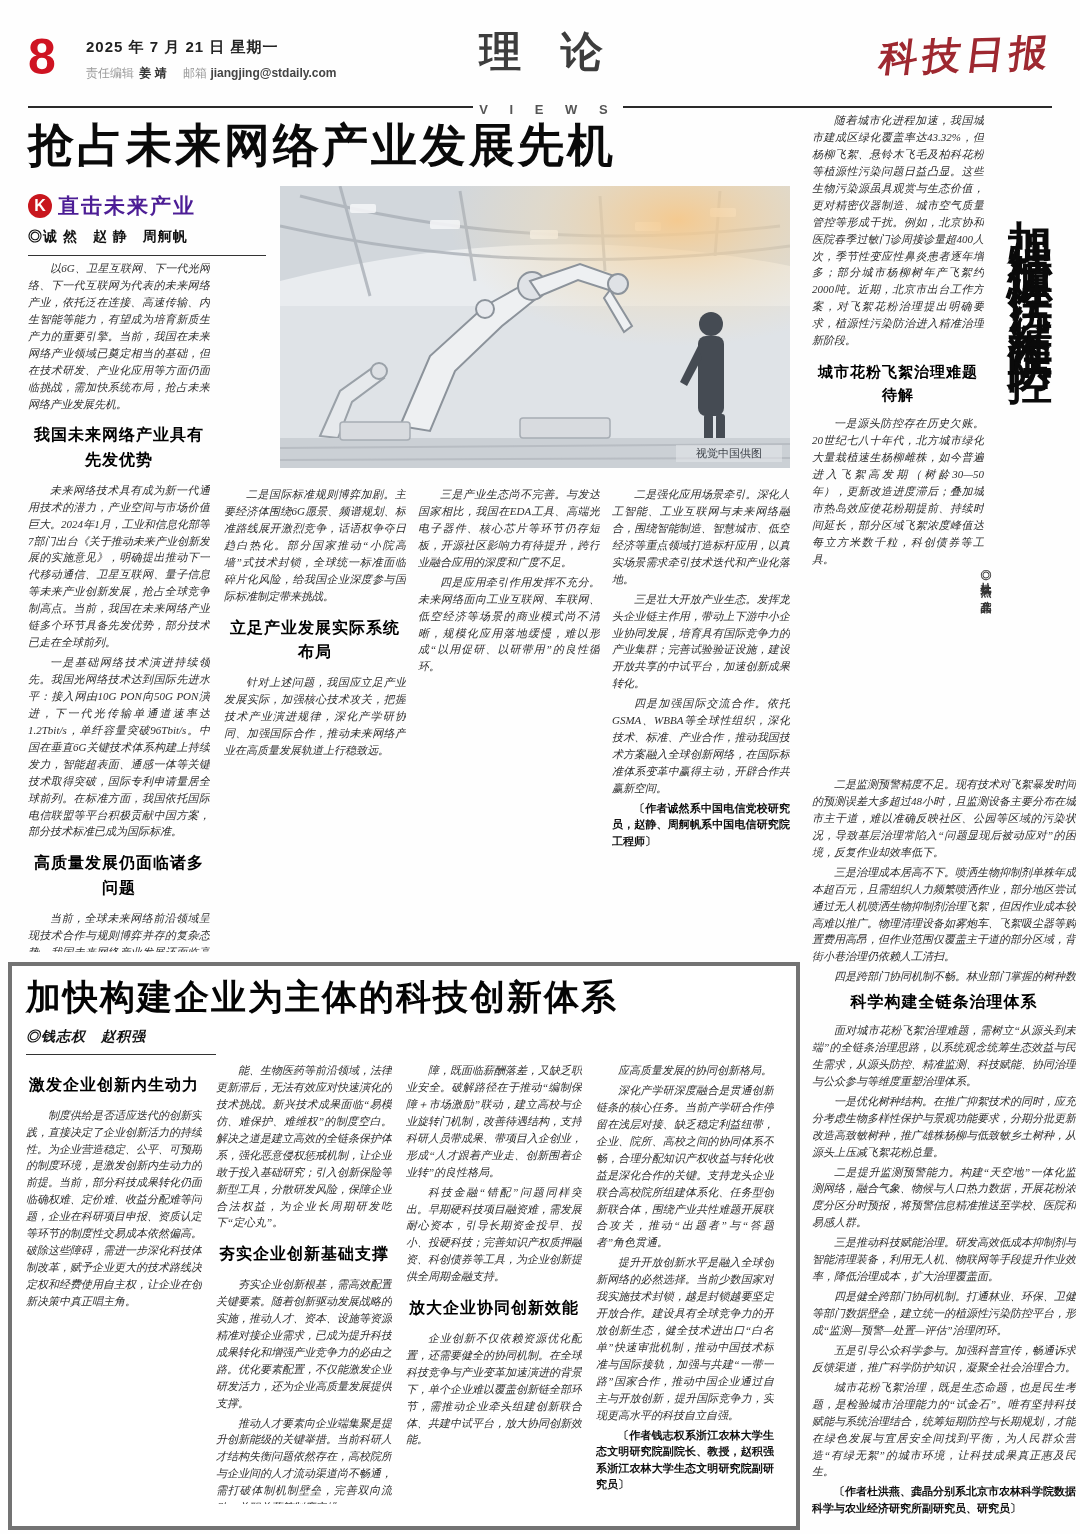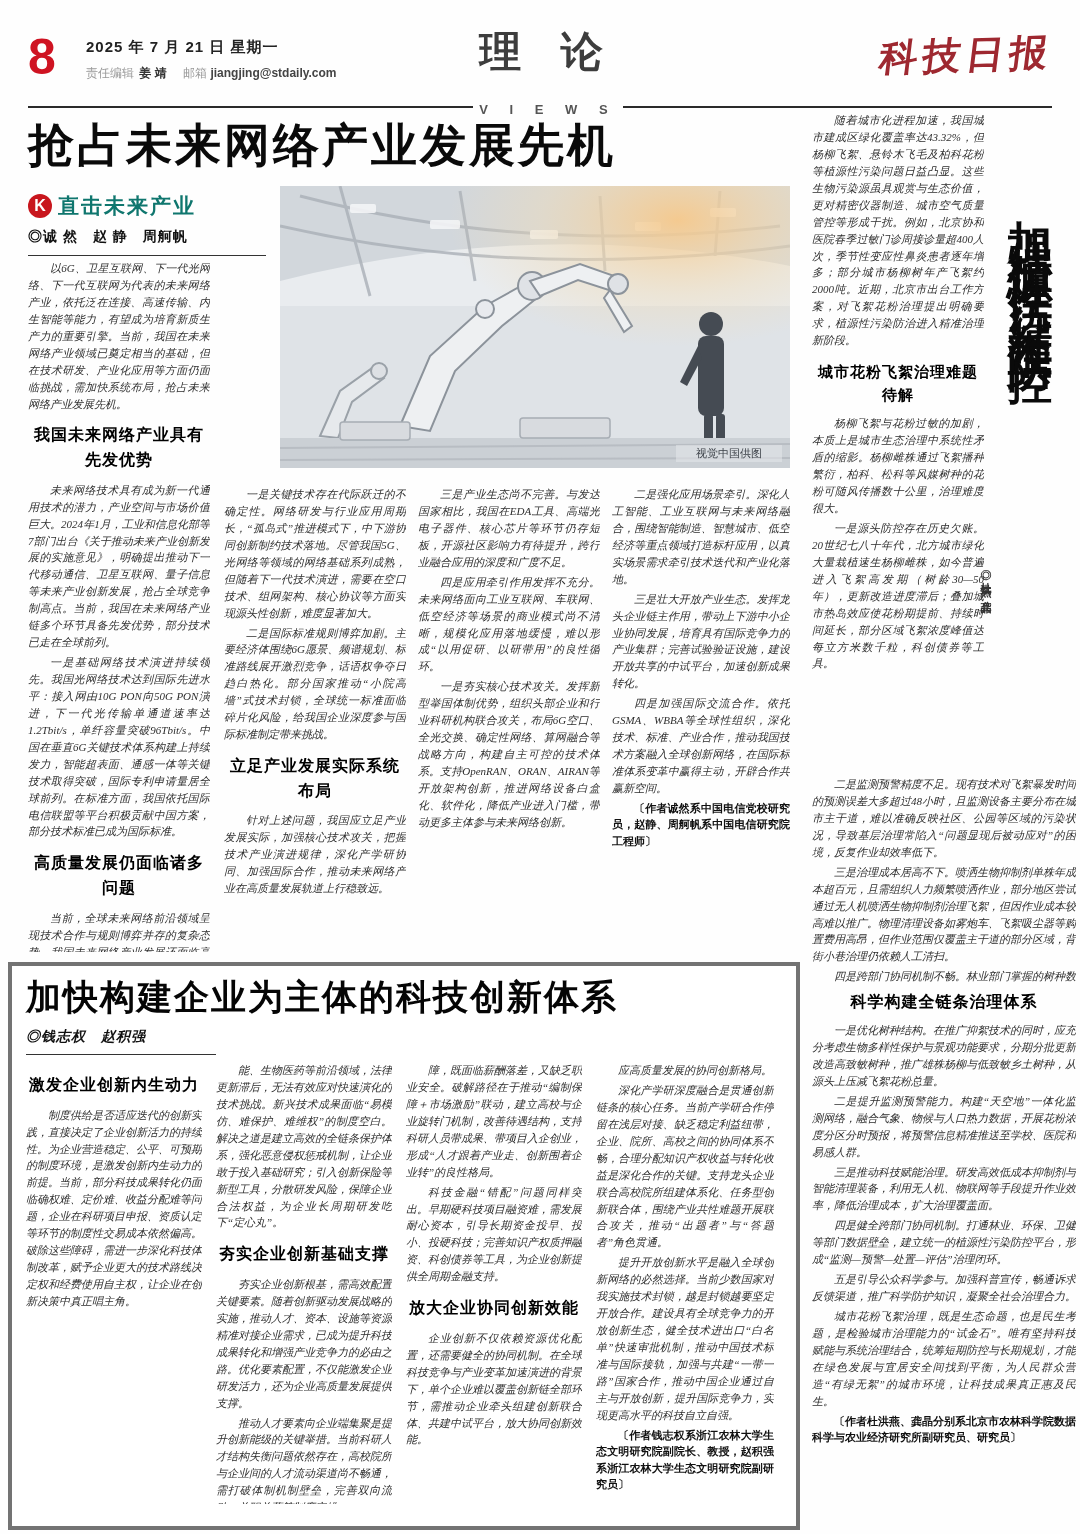--- a/index.html
+++ b/index.html
@@ -35,21 +35,21 @@
   .col{position:absolute;overflow:hidden;}
   
   .art1{position:absolute;left:28px;top:120px;width:762px;height:838px;}
   .art1 .headline{font-family:"Liberation Sans",sans-serif;font-weight:900;font-size:46px;
            letter-spacing:3px;color:#0a0a0a;line-height:1.1;white-space:nowrap;}
   .kicker{position:absolute;left:0;top:72px;display:flex;align-items:center;gap:6px;}
   .kicker .kicon{width:24px;height:24px;border-radius:50%;background:#c8161d;color:#fff;
            font-family:"Liberation Sans",sans-serif;font-weight:900;font-size:16px;
            display:flex;align-items:center;justify-content:center;}
   .kicker .ktext{font-family:"Liberation Sans",sans-serif;font-weight:900;font-size:21px;
-           color:#0f766e;letter-spacing:2px;}
+           color:#4c1d95;letter-spacing:2px;}
   .byline{position:absolute;left:0;top:108px;width:238px;font-family:"Liberation Sans",sans-serif;
            font-weight:bold;font-size:14px;color:#111;border-bottom:1.5px solid #333;
            padding-bottom:9px;letter-spacing:1px;}
   .photo{position:absolute;left:252px;top:66px;width:510px;height:282px;overflow:hidden;
            background:linear-gradient(160deg,#eceef0 0%,#d4d8dc 55%,#c3c8ce 100%);}
   .photocredit{position:absolute;right:8px;bottom:6px;font-family:"Liberation Sans",sans-serif;
            font-size:11px;color:#3a3f46;background:rgba(230,232,235,.55);padding:1px 20px;}
   .a1c1{left:0;top:140px;width:182px;height:692px;}
   .a1c2{left:196px;top:366px;width:182px;height:466px;}
   .a1c3{left:390px;top:366px;width:182px;height:466px;}
@@ -178,33 +178,31 @@
           <p class="para">未来网络技术具有成为新一代通用技术的潜力，产业空间与市场价值巨大。2024年1月，工业和信息化部等7部门出台《关于推动未来产业创新发展的实施意见》，明确提出推动下一代移动通信、卫星互联网、量子信息等未来产业创新发展，抢占全球竞争制高点。当前，我国在未来网络产业链多个环节具备先发优势，部分技术已走在全球前列。</p>
           <p class="para">一是基础网络技术演进持续领先。我国光网络技术达到国际先进水平：接入网由10G PON向50G PON演进，下一代光传输单通道速率达1.2Tbit/s，单纤容量突破96Tbit/s。中国在垂直6G关键技术体系构建上持续发力，智能超表面、通感一体等关键技术取得突破，国际专利申请量居全球前列。在标准方面，我国依托国际电信联盟等平台积极贡献中国方案，部分技术标准已成为国际标准。</p>
         </div>
       <div class="subhead">高质量发展仍面临诸多问题</div>
       <div>
           <p class="para">当前，全球未来网络前沿领域呈现技术合作与规则博弈并存的复杂态势。我国未来网络产业发展还面临高端器件、产业标准、生态规则等方面的制约，亟须统筹布局、协同破解。</p>
         </div>
     </div>
     <div class="col bodytext a1c2">
       <div>
-          <p class="para">一是关键技术存在代际跃迁的不确定性。网络研发与行业应用周期长，“孤岛式”推进模式下，中下游协同创新制约技术落地。尽管我国5G、光网络等领域的网络基础系列成熟，但随着下一代技术演进，需要在空口技术、组网架构、核心协议等方面实现源头性创新，难度显著加大。</p>
           <p class="para">二是国际标准规则博弈加剧。主要经济体围绕6G愿景、频谱规划、标准路线展开激烈竞争，话语权争夺日趋白热化。部分国家推动“小院高墙”式技术封锁，全球统一标准面临碎片化风险，给我国企业深度参与国际标准制定带来挑战。</p>
         </div>
       <div class="subhead">立足产业发展实际系统布局</div>
       <div>
           <p class="para">针对上述问题，我国应立足产业发展实际，加强核心技术攻关，把握技术产业演进规律，深化产学研协同、加强国际合作，推动未来网络产业在高质量发展轨道上行稳致远。</p>
         </div>
     </div>
     <div class="col bodytext a1c3">
       <div>
           <p class="para">三是产业生态尚不完善。与发达国家相比，我国在EDA工具、高端光电子器件、核心芯片等环节仍存短板，开源社区影响力有待提升，跨行业融合应用的深度和广度不足。</p>
           <p class="para">四是应用牵引作用发挥不充分。未来网络面向工业互联网、车联网、低空经济等场景的商业模式尚不清晰，规模化应用落地缓慢，难以形成“以用促研、以研带用”的良性循环。</p>
-          <p class="para">一是夯实核心技术攻关。发挥新型举国体制优势，组织头部企业和行业科研机构联合攻关，布局6G空口、全光交换、确定性网络、算网融合等战略方向，构建自主可控的技术体系。支持OpenRAN、ORAN、AIRAN等开放架构创新，推进网络设备白盒化、软件化，降低产业进入门槛，带动更多主体参与未来网络创新。</p>
         </div>
     </div>
     <div class="col bodytext a1c4">
       <div>
           <p class="para">二是强化应用场景牵引。深化人工智能、工业互联网与未来网络融合，围绕智能制造、智慧城市、低空经济等重点领域打造标杆应用，以真实场景需求牵引技术迭代和产业化落地。</p>
           <p class="para">三是壮大开放产业生态。发挥龙头企业链主作用，带动上下游中小企业协同发展，培育具有国际竞争力的产业集群；完善试验验证设施，建设开放共享的中试平台，加速创新成果转化。</p>
           <p class="para">四是加强国际交流合作。依托GSMA、WBBA等全球性组织，深化技术、标准、产业合作，推动我国技术方案融入全球创新网络，在国际标准体系变革中赢得主动，开辟合作共赢新空间。</p>
         </div>
       <div class="attribution">〔作者诚然系中国电信党校研究员，赵静、周舸帆系中国电信研究院工程师〕</div>
     </div>
@@ -250,37 +248,37 @@
     </div>
   </div>
 
   <div class="art3">
     <div class="col bodytext r-cola">
       <div>
           <p class="para">随着城市化进程加速，我国城市建成区绿化覆盖率达43.32%，但杨柳飞絮、悬铃木飞毛及柏科花粉等植源性污染问题日益凸显。这些生物污染源虽具观赏与生态价值，更对精密仪器制造、城市空气质量管控等形成干扰。例如，北京协和医院春季过敏门诊周接诊量超400人次，季节性变应性鼻炎患者逐年增多；部分城市杨柳树年产飞絮约2000吨。近期，北京市出台工作方案，对飞絮花粉治理提出明确要求，植源性污染防治进入精准治理新阶段。</p>
         </div>
       <div class="subhead r-subA">城市花粉飞絮治理难题待解</div>
       <div>
-          <p class="para">杨柳飞絮与花粉过敏的加剧，本质上是城市生态治理中系统性矛盾的缩影。杨柳雌株通过飞絮播种繁衍，柏科、松科等风媒树种的花粉可随风传播数十公里，治理难度很大。</p>
           <p class="para">一是源头防控存在历史欠账。20世纪七八十年代，北方城市绿化大量栽植速生杨柳雌株，如今普遍进入飞絮高发期（树龄30—50年），更新改造进度滞后；叠加城市热岛效应使花粉期提前、持续时间延长，部分区域飞絮浓度峰值达每立方米数千粒，科创债券等工具。</p>
         </div>
     </div>
     <div class="vhead">加强植源性污染精准防控</div>
     <div class="vbyline">◎杜洪燕　龚晶</div>
 
     <div class="col bodytext r-partb">
       <div>
           <p class="para">二是监测预警精度不足。现有技术对飞絮暴发时间的预测误差大多超过48小时，且监测设备主要分布在城市主干道，难以准确反映社区、公园等区域的污染状况，导致基层治理常陷入“问题显现后被动应对”的困境，反复作业却效率低下。</p>
           <p class="para">三是治理成本居高不下。喷洒生物抑制剂单株年成本超百元，且需组织人力频繁喷洒作业，部分地区尝试通过无人机喷洒生物抑制剂治理飞絮，但因作业成本较高难以推广。物理清理设备如雾炮车、飞絮吸尘器等购置费用高昂，但作业范围仅覆盖主干道的部分区域，背街小巷治理仍依赖人工清扫。</p>
           <p class="para">四是跨部门协同机制不畅。林业部门掌握的树种数据库更新时间为5年左右，环保部门的空气质量监测侧重工业污染，卫健部门的过敏病例统计未与植物物候关联。这种“数据孤岛”现象导致应急响应迟缓，影响治理效果。</p>
         </div>
     </div>
     <div class="subhead r-subc">科学构建全链条治理体系</div>
     <div class="col bodytext r-partc">
       <div>
+          <p class="para">面对城市花粉飞絮治理难题，需树立“从源头到末端”的全链条治理思路，以系统观念统筹生态效益与民生需求，从源头防控、精准监测、科技赋能、协同治理与公众参与等维度重塑治理体系。</p>
           <p class="para">一是优化树种结构。在推广抑絮技术的同时，应充分考虑生物多样性保护与景观功能要求，分期分批更新改造高致敏树种，推广雄株杨柳与低致敏乡土树种，从源头上压减飞絮花粉总量。</p>
           <p class="para">二是提升监测预警能力。构建“天空地”一体化监测网络，融合气象、物候与人口热力数据，开展花粉浓度分区分时预报，将预警信息精准推送至学校、医院和易感人群。</p>
           <p class="para">三是推动科技赋能治理。研发高效低成本抑制剂与智能清理装备，利用无人机、物联网等手段提升作业效率，降低治理成本，扩大治理覆盖面。</p>
           <p class="para">四是健全跨部门协同机制。打通林业、环保、卫健等部门数据壁垒，建立统一的植源性污染防控平台，形成“监测—预警—处置—评估”治理闭环。</p>
           <p class="para">五是引导公众科学参与。加强科普宣传，畅通诉求反馈渠道，推广科学防护知识，凝聚全社会治理合力。</p>
           <p class="para">城市花粉飞絮治理，既是生态命题，也是民生考题，是检验城市治理能力的“试金石”。唯有坚持科技赋能与系统治理结合，统筹短期防控与长期规划，才能在绿色发展与宜居安全间找到平衡，为人民群众营造“有绿无絮”的城市环境，让科技成果真正惠及民生。</p>
         </div>
       <div class="attribution">〔作者杜洪燕、龚晶分别系北京市农林科学院数据科学与农业经济研究所副研究员、研究员〕</div>
     </div>
   </div>

